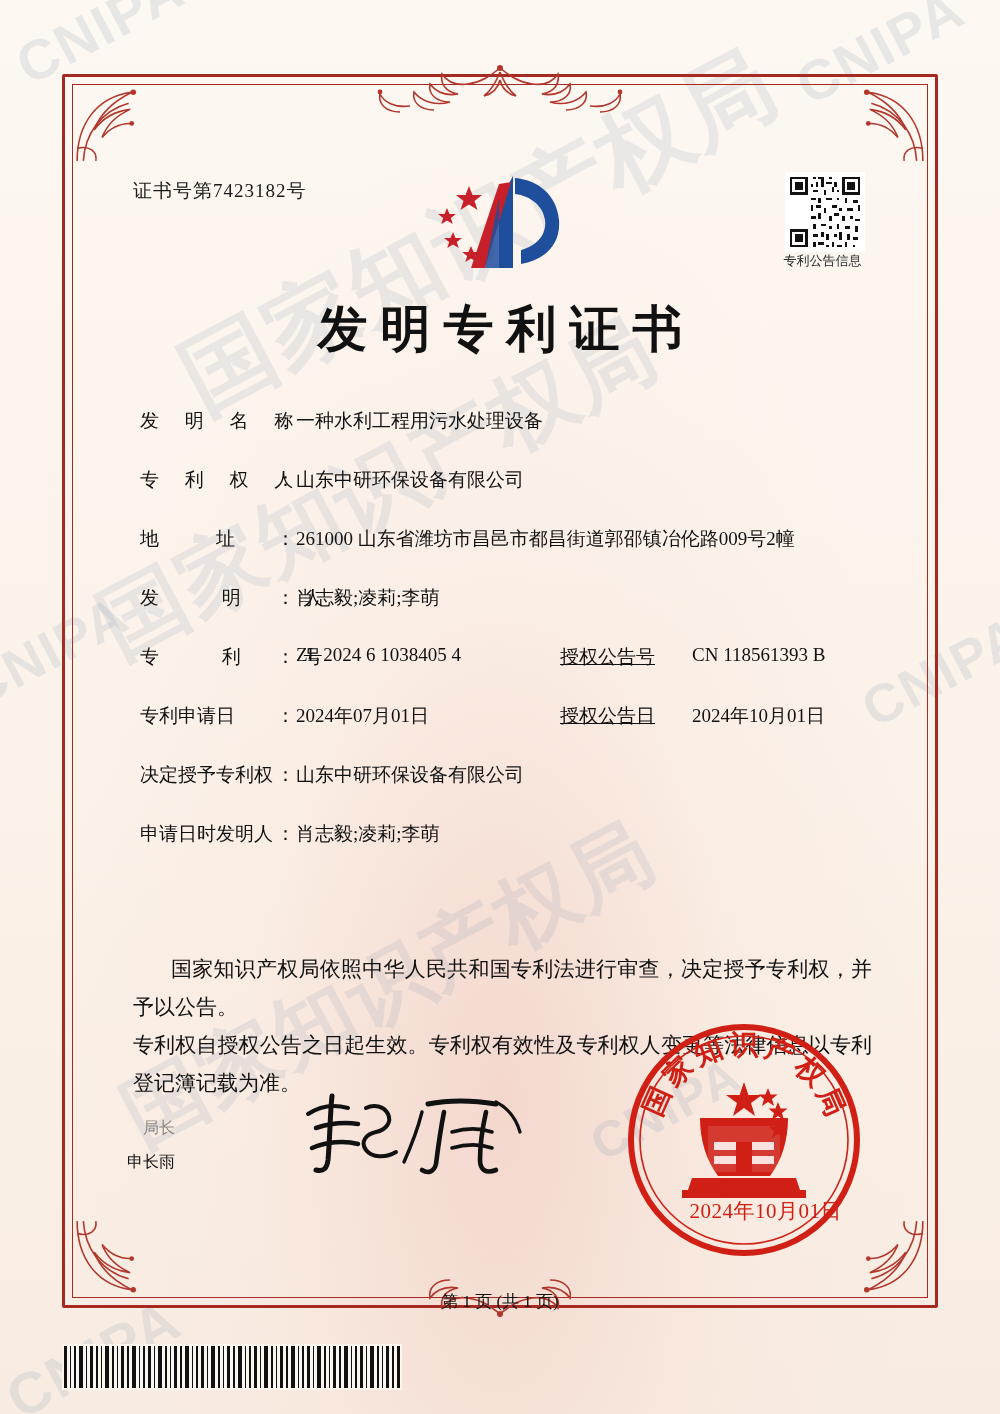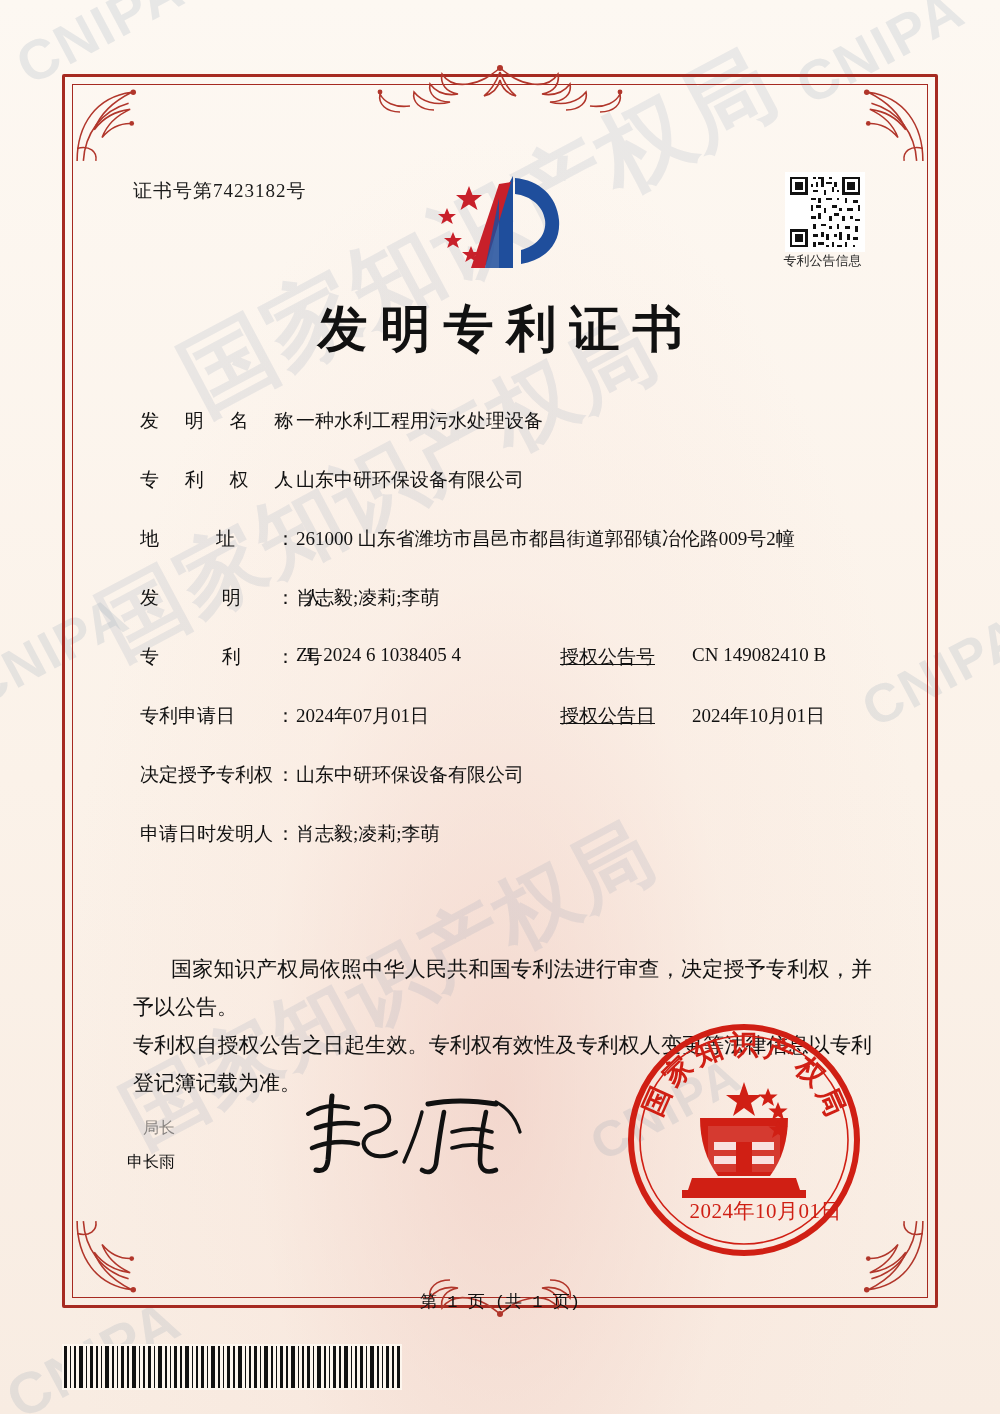--- a/index.html
+++ b/index.html
@@ -272,21 +272,20 @@
 
   
   .page-no {
     position: absolute;
     left: 0;
     width: 100%;
     text-align: center;
     top: 1290px;
     font-size: 17px;
     color: #111;
-    font-family: Liberation Mono, monospace;
   }
 
   .barcode {
     position: absolute;
     left: 62px;
     bottom: 24px;
     width: 340px;
     height: 46px;
   }
   .barcode svg { width: 100%; height: 100%; display: block; }
@@ -488,21 +487,21 @@
       <span class="label spread-wide">发 明 人</span>
       <span class="colon">：</span>
       <span class="value">肖志毅;凌莉;李萌</span>
     </div>
 
     <div class="row">
       <span class="label spread-wide">专 利 号</span>
       <span class="colon">：</span>
       <span class="value">ZL 2024 6 1038405 4</span>
       <span class="col2-label">授权公告号</span>
-      <span class="col2-value">CN 149082410 B</span>
+      <span class="col2-value">CN 118561393 B</span>
     </div>
 
     <div class="row">
       <span class="label">专利申请日</span>
       <span class="colon">：</span>
       <span class="value">2024年07月01日</span>
       <span class="col2-label">授权公告日</span>
       <span class="col2-value">2024年10月01日</span>
     </div>
 

